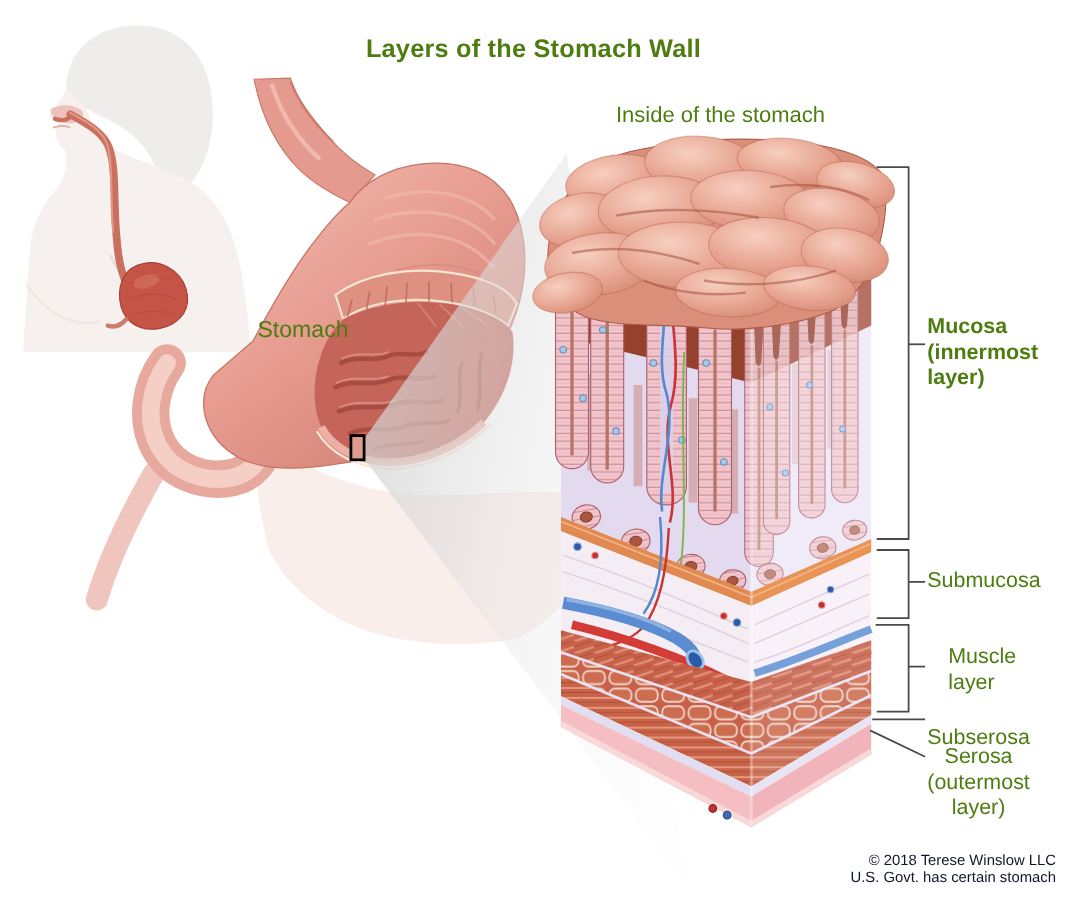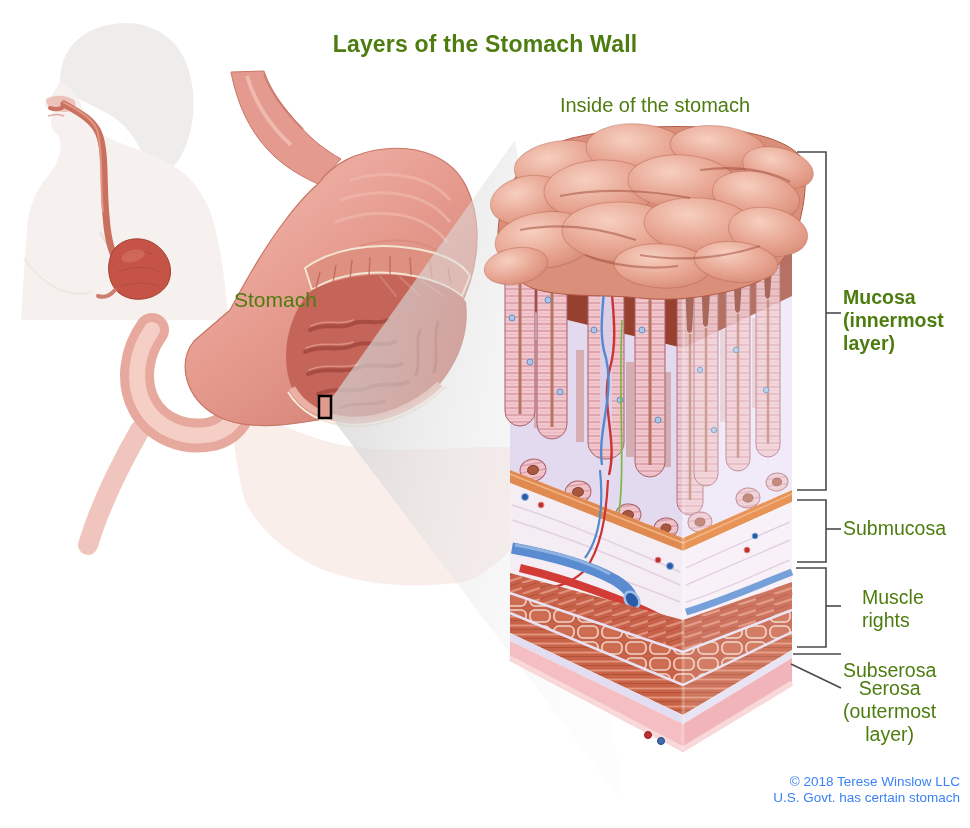--- a/index.html
+++ b/index.html
@@ -9,21 +9,21 @@
   .lbl{position:absolute;color:#4d7c0f;}
   .title{left:160px;top:31px;width:650px;text-align:center;font-size:23px;font-weight:bold;letter-spacing:.2px;}
   .subtitle{left:500px;top:94px;width:310px;text-align:center;font-size:20px;}
   .stomach-lbl{left:202px;top:288px;font-size:21px;margin-left:32px;}
   .layerlbl{font-size:19.5px;line-height:23px;}
   .lab-mucosa{left:843px;top:286px;font-weight:bold;}
   .lab-submucosa{left:843px;top:517px;}
   .lab-muscle{left:862px;top:586px;}
   .lab-subserosa{left:843px;top:659px;}
   .lab-serosa{left:843px;top:677px;text-align:center;}
-  .credit{position:absolute;right:10px;top:774px;text-align:right;font-size:13.5px;line-height:16px;color:#3b82f6;}
+  .credit{position:absolute;right:10px;top:774px;text-align:right;font-size:13.5px;line-height:16px;color:#0f172a;}
 </style>
 </head>
 <body>
 
 <div class="stage">
 
 <svg width="970" height="828" viewBox="0 0 970 828">
   <defs>
     <linearGradient id="fanGrad" gradientUnits="userSpaceOnUse" x1="340" y1="410" x2="640" y2="470">
       <stop offset="0" stop-color="#d4d4d4" stop-opacity="0.7"></stop>
@@ -369,21 +369,21 @@
   <div>(innermost</div>
   <div>layer)</div>
 </div>
 
 <div class="lbl layerlbl lab-submucosa">
   <div>Submucosa</div>
 </div>
 
 <div class="lbl layerlbl lab-muscle">
   <div>Muscle</div>
-  <div>rights</div>
+  <div>layer</div>
 </div>
 
 <div class="lbl layerlbl lab-subserosa">
   <div>Subserosa</div>
 </div>
 
 <div class="lbl layerlbl lab-serosa">
   <div>Serosa</div>
   <div>(outermost</div>
   <div>layer)</div>

